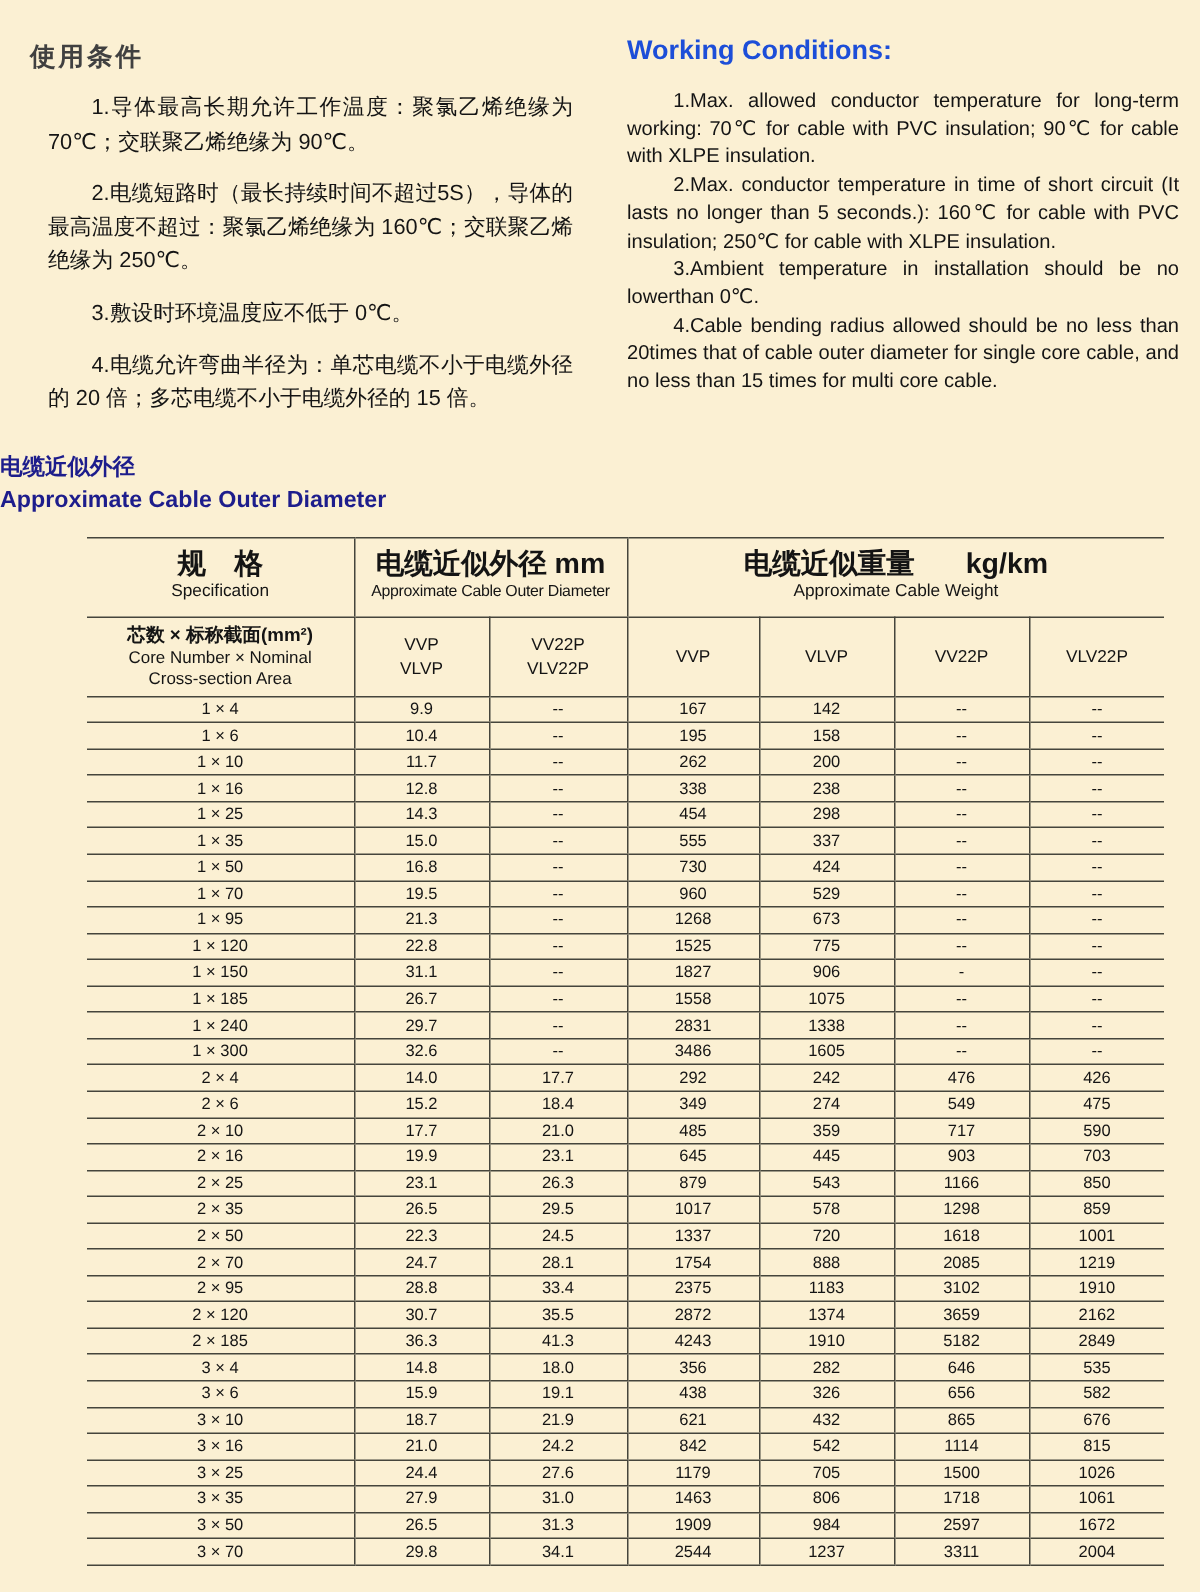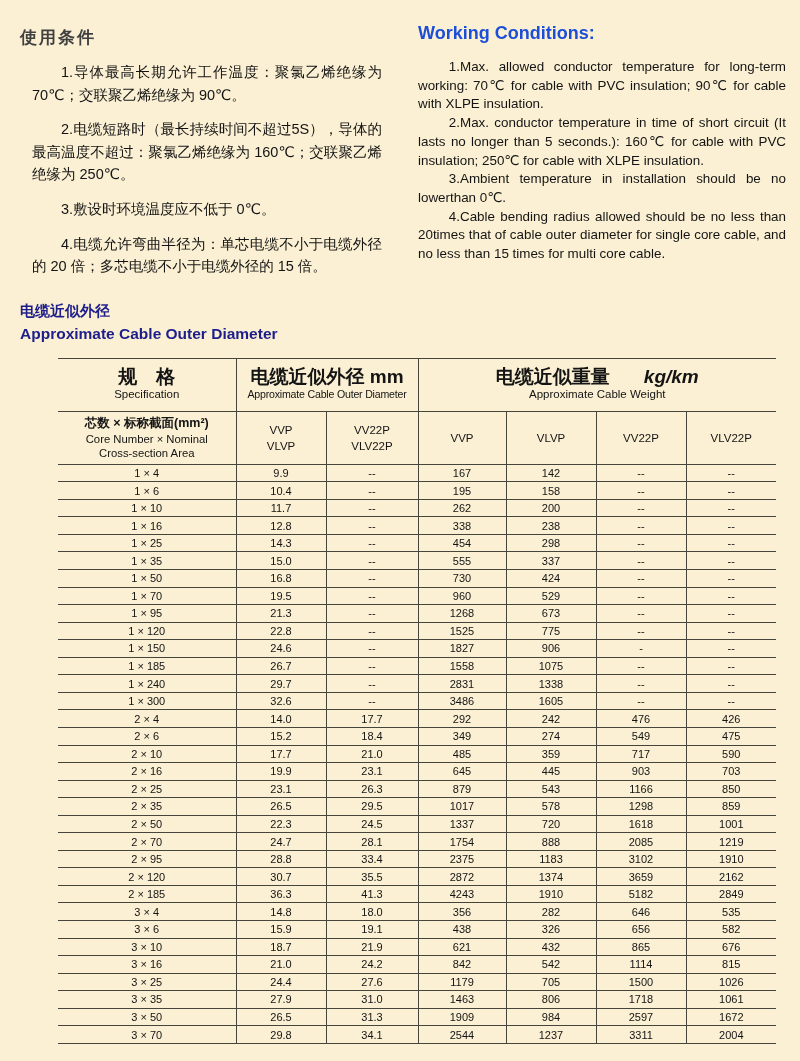--- a/index.html
+++ b/index.html
@@ -39,21 +39,21 @@
     text-indent: 2em;
     text-align: justify;
   }
   .en-col .plist p {
     font-size: 13.4px;
     line-height: 18.7px;
     margin: 0;
     text-indent: 2.3em;
     text-align: justify;
   }
-  .section { padding-left: 20px; margin-top: 12px; }
+  .section { margin-top: 12px; }
   .section .t-cn {
     color: #1d1d8c; font-weight: bold;
     font-size: 15px; margin: 0 0 4px;
   }
   .section .t-en {
     color: #1d1d8c; font-weight: bold;
     font-size: 15.5px; margin: 0;
   }
   table.spec {
     margin: 15px 0 0 58px;
@@ -71,21 +71,21 @@
     overflow: hidden;
   }
   table.spec th + th, table.spec td + td { border-left: 1.5px solid #45453c; }
   thead tr { height: 53px; }
   .hcn { font-size: 19px; font-weight: bold; line-height: 20px; display: block; }
   .hen { font-size: 11.5px; line-height: 15px; display: block; }
   .dia-en { font-size: 10.6px; letter-spacing: -0.2px; }
   .sub-cn { font-size: 12.5px; font-weight: bold; line-height: 17px; display: block; }
   .sub-en { font-size: 11.3px; line-height: 14.5px; display: block; }
   .col-label { font-size: 11.5px; line-height: 16px; display: block; }
-  .wt-unit { display: inline-block; margin-left: 34px; font-style: italic; }
+  .wt-unit { display: inline-block; margin-left: 34px; }
   tbody td { height: 17.55px; font-size: 11px; }
 </style>
 </head>
 <body>
 
 <div class="top">
   <div class="cn-col">
     <h2 class="cn-title">使用条件</h2>
     <div class="plist">
         <p>1.导体最高长期允许工作温度：聚氯乙烯绝缘为70℃；交联聚乙烯绝缘为 90℃。</p>
@@ -249,21 +249,21 @@
         <td>1 × 120</td>
         <td>22.8</td>
         <td>--</td>
         <td>1525</td>
         <td>775</td>
         <td>--</td>
         <td>--</td>
       </tr>
       <tr>
         <td>1 × 150</td>
-        <td>24.6</td>
+        <td>31.1</td>
         <td>--</td>
         <td>1827</td>
         <td>906</td>
         <td>-</td>
         <td>--</td>
       </tr>
       <tr>
         <td>1 × 185</td>
         <td>26.7</td>
         <td>--</td>

